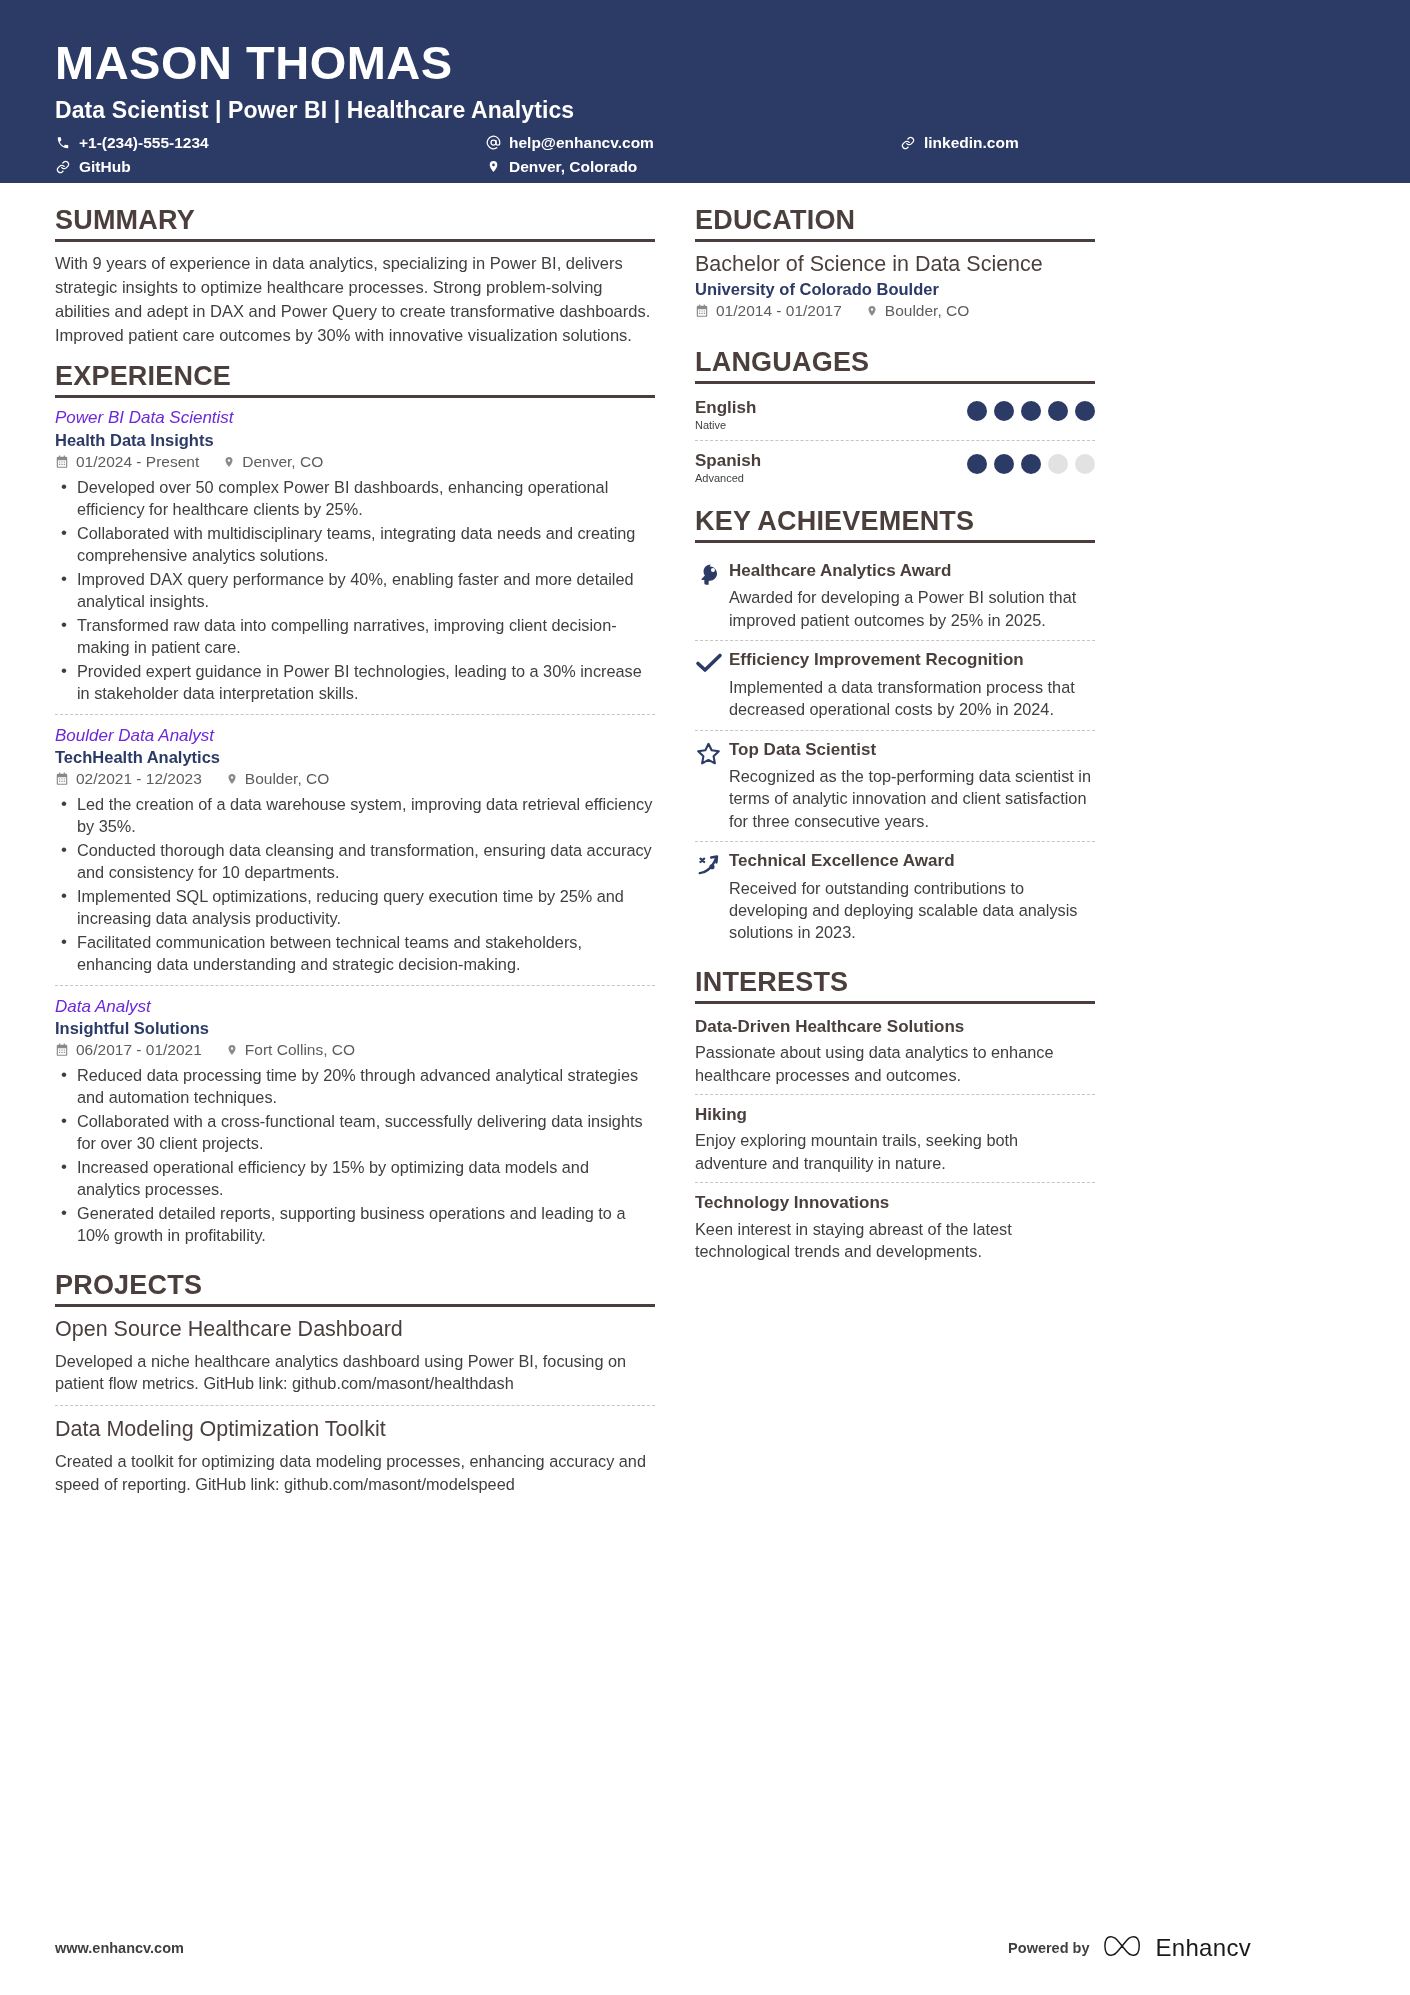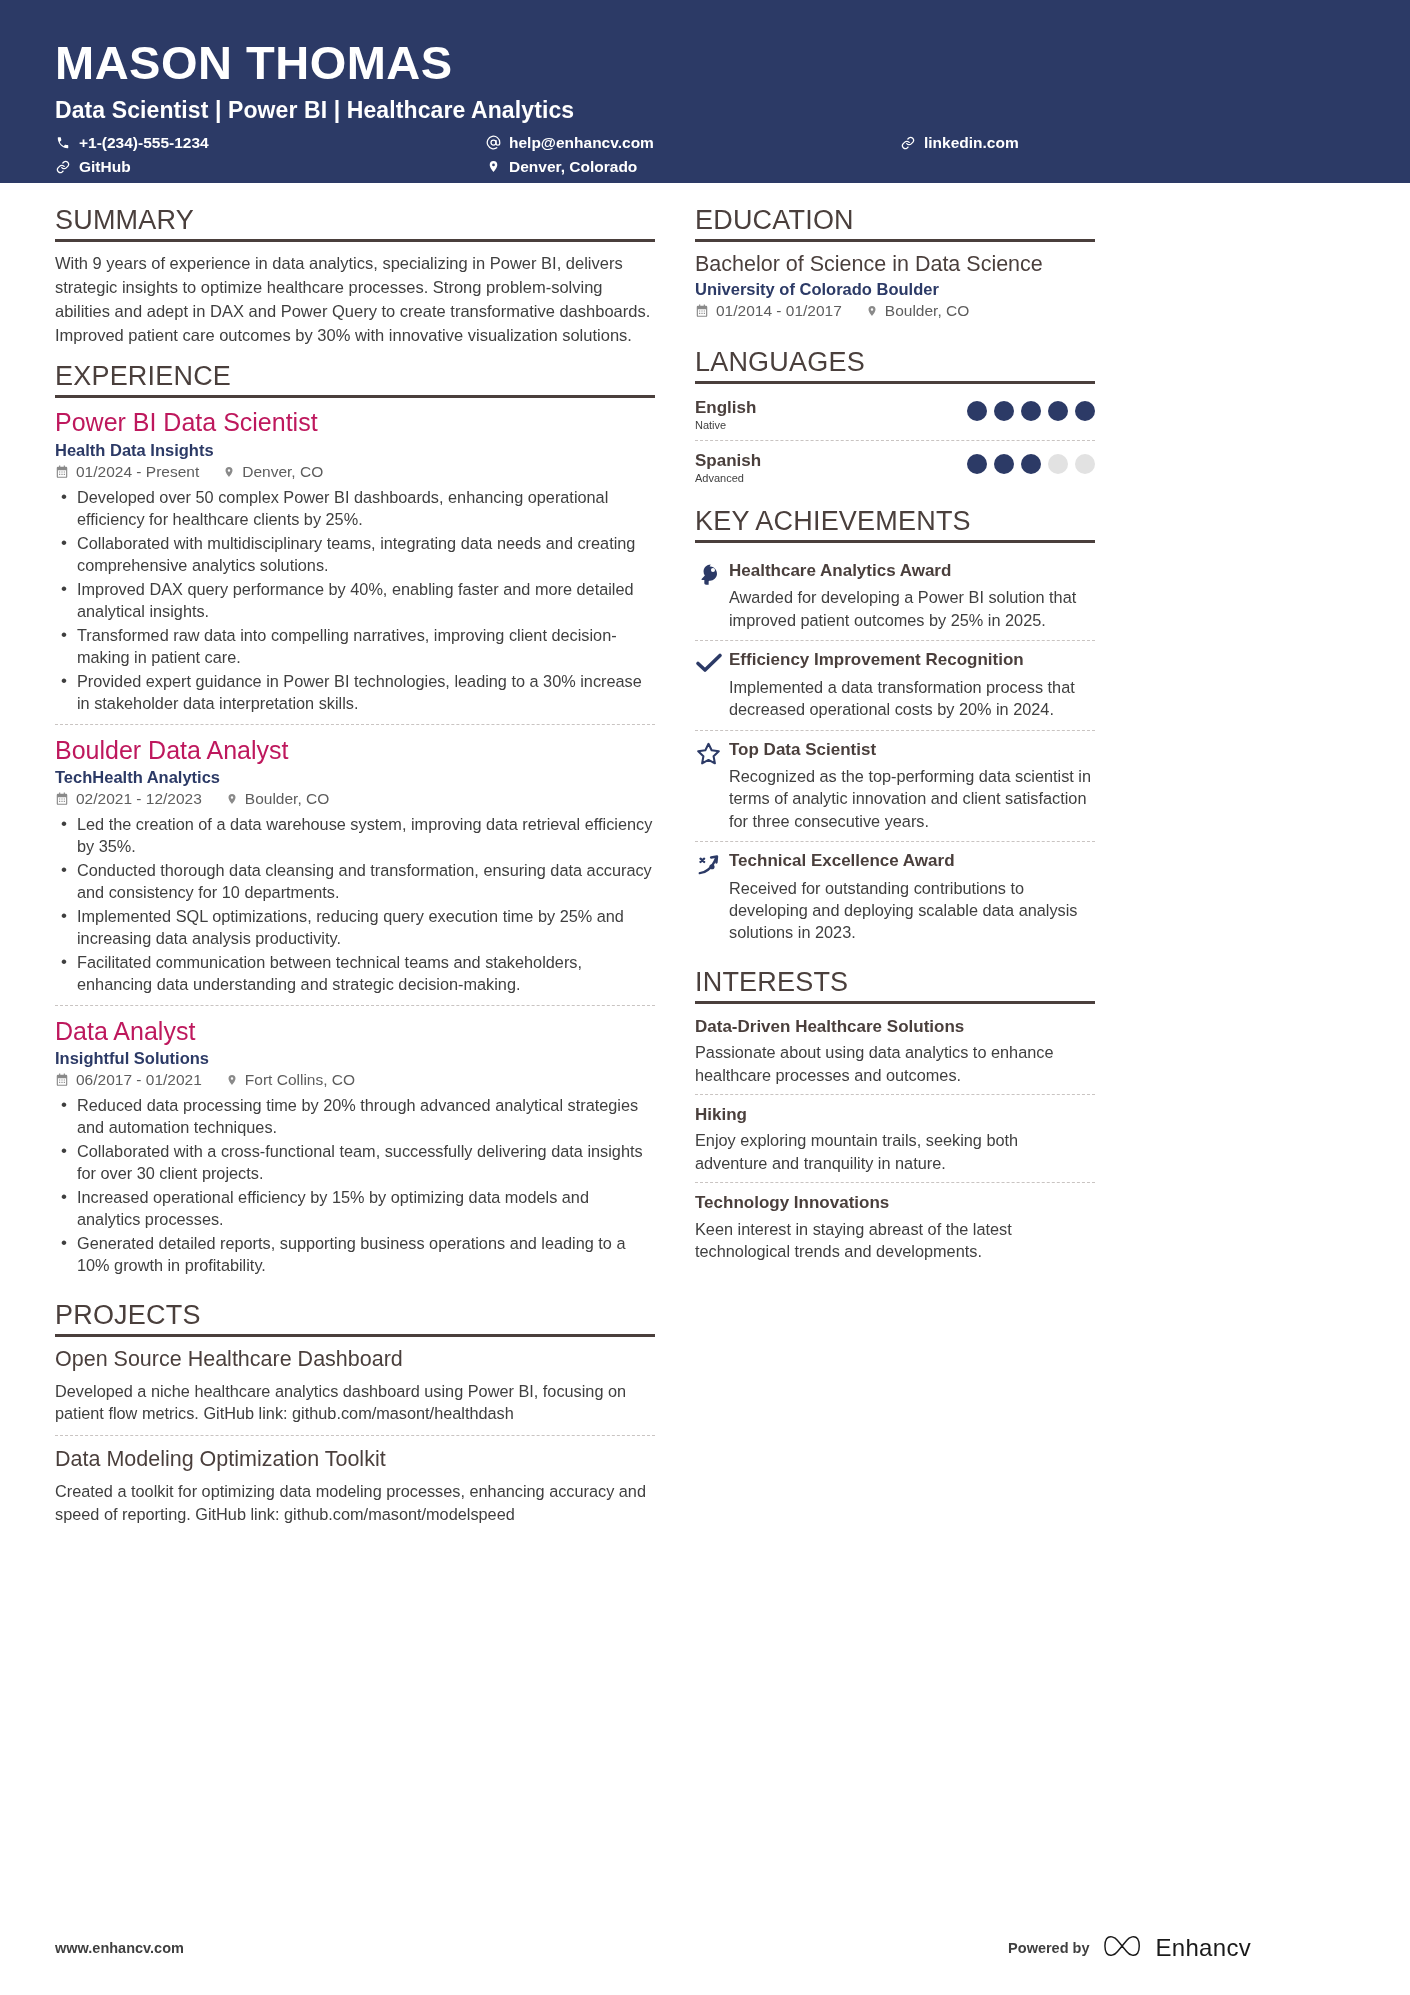--- a/index.html
+++ b/index.html
@@ -64,21 +64,21 @@
     padding: 0 55px;
     gap: 40px;
   }
   .col-left { width: 600px; padding-top: 22px; }
   .col-right { width: 400px; padding-top: 22px; }
 
   .section { margin-bottom: 14px; }
 
   .section-title {
     font-size: 27px;
-    font-weight: normal;
+    font-weight: bold;
     color: #4a3f3c;
     letter-spacing: 0.2px;
     line-height: 1.15;
     padding-bottom: 3px;
   }
   .section-rule {
     border-bottom: 3px solid #4a3f3c;
     margin-bottom: 9px;
   }
 
@@ -88,24 +88,25 @@
     color: #3f3f3f;
   }
 
   
   .entry { padding-bottom: 8px; }
   .entry + .entry {
     border-top: 1px dashed #c9c4c2;
     padding-top: 10px;
   }
   .entry-title {
-    font-size: 25px;
-    color: #be185d;
+    font-size: 17px;
+    color: #6d28d9;
     line-height: 1.25;
     margin-bottom: 2px;
+    font-style: italic;
   }
   .entry-org {
     font-size: 16.5px;
     font-weight: bold;
     color: #2c3a66;
     margin-bottom: 3px;
   }
   .entry-meta {
     display: flex;
     gap: 24px;

